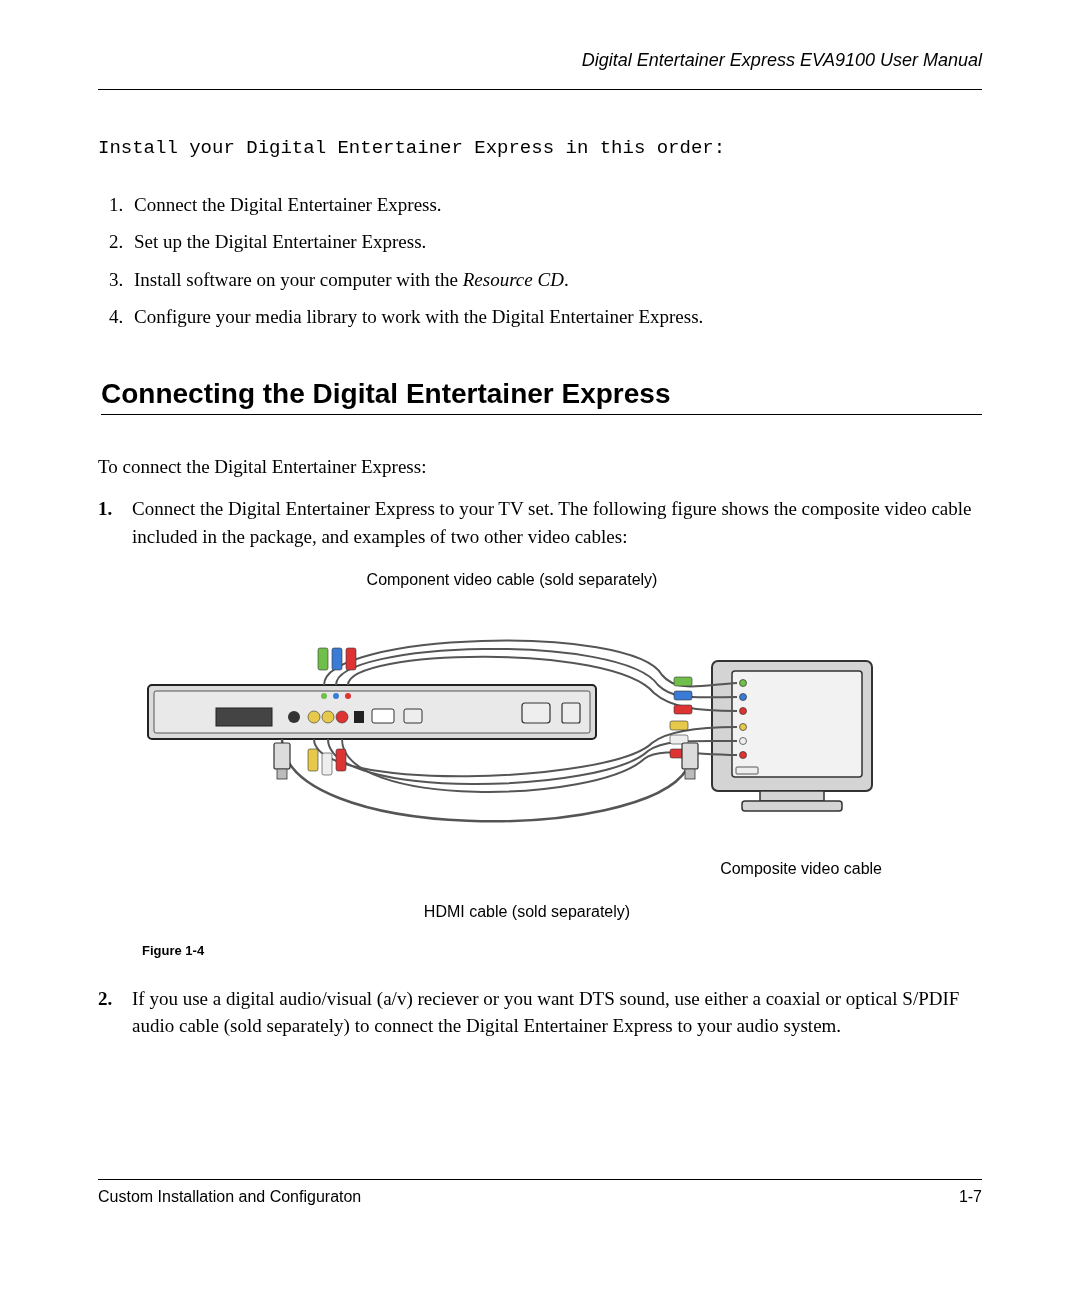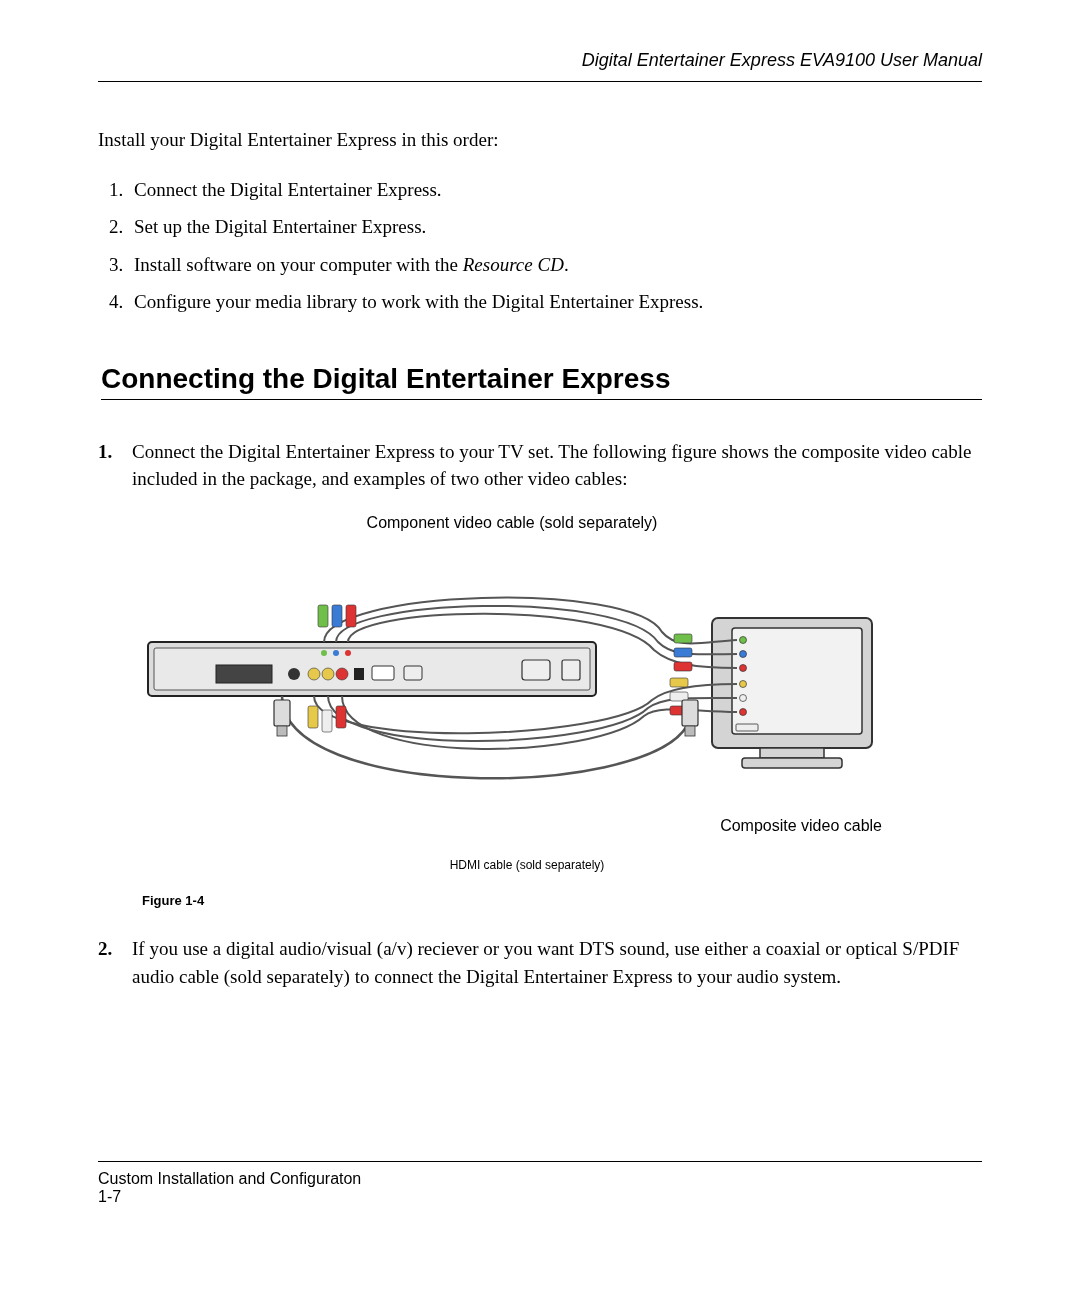--- a/index.html
+++ b/index.html
@@ -19,26 +19,27 @@
     box-sizing: border-box;
     position: relative;
     height: 100%;
   }
   .header {
     text-align: right;
     font-style: italic;
     font-family: Arial, Helvetica, sans-serif;
     font-size: 18px;
     border-bottom: 1.5px solid #000;
-    padding-bottom: 10px;
+    padding-bottom: 18px;
     margin-bottom: 44px;
   }
   .intro {
-    margin: 0 0 21px 0;
+    margin: 0 0 28px 0;
     line-height: 1.5;
+    font-family: Liberation Mono, monospace;
   }
   ol.simple {
     margin: 0 0 46px 0;
     padding-left: 30px;
   }
   ol.simple li {
     padding-left: 6px;
     margin-bottom: 9px;
     line-height: 1.5;
   }
@@ -72,33 +73,33 @@
 
   
   .figure-frame {
     margin: 18px 0 8px 10px;
     width: 740px;
   }
   .fig-caption-top {
     font-family: Arial, Helvetica, sans-serif;
     font-size: 16px;
     text-align: center;
-    margin-bottom: 16px;
+    margin-bottom: 2px;
   }
   .diagram-svg { display: block; }
   .fig-label-middle {
     font-family: Arial, Helvetica, sans-serif;
     font-size: 16px;
     text-align: right;
     margin: 4px 0 20px 0;
     padding-left: 30px;
   }
   .fig-label-bottom {
     font-family: Arial, Helvetica, sans-serif;
-    font-size: 12px;
+    font-size: 16px;
     text-align: center;
     margin-top: 4px;
     padding-left: 30px;
   }
   .figure-number {
     font-family: Arial, Helvetica, sans-serif;
     font-weight: bold;
     font-size: 13px;
     margin: 18px 0 24px 10px;
   }
@@ -109,21 +110,20 @@
     right: 98px;
     bottom: 90px;
     border-top: 1.5px solid #000;
     padding-top: 8px;
     font-family: Arial, Helvetica, sans-serif;
     font-size: 16px;
   }
   .footer-row {
     display: flex;
     justify-content: space-between;
-    flex-direction: column;
   }
   .footer-version {
     text-align: center;
     font-style: italic;
     margin-top: 20px;
   }
 
   
   .rca { stroke-width: 0.6; }
 </style>
@@ -142,20 +142,21 @@
     <li>Connect the Digital Entertainer Express.</li>
     <li>Set up the Digital Entertainer Express.</li>
     <li>
       <span>Install software on your computer with the </span><span class="resource-cd">Resource CD</span><span>.</span>
     </li>
     <li>Configure your media library to work with the Digital Entertainer Express.</li>
   </ol>
 
   <h1 class="section">Connecting the Digital Entertainer Express</h1>
 
+  <p class="p-after-heading">To connect the Digital Entertainer Express:</p>
 
   <ol class="bold-num">
     <li>
       <span class="num">1.</span>
       <span>Connect the Digital Entertainer Express to your TV set. The following figure shows the composite video cable included in the package, and examples of two other video cables:</span>
 
       <div class="figure-frame">
         <div class="fig-caption-top">Component video cable (sold separately)</div>
 
         <svg class="diagram-svg" width="740" height="260" viewBox="0 0 740 260">

